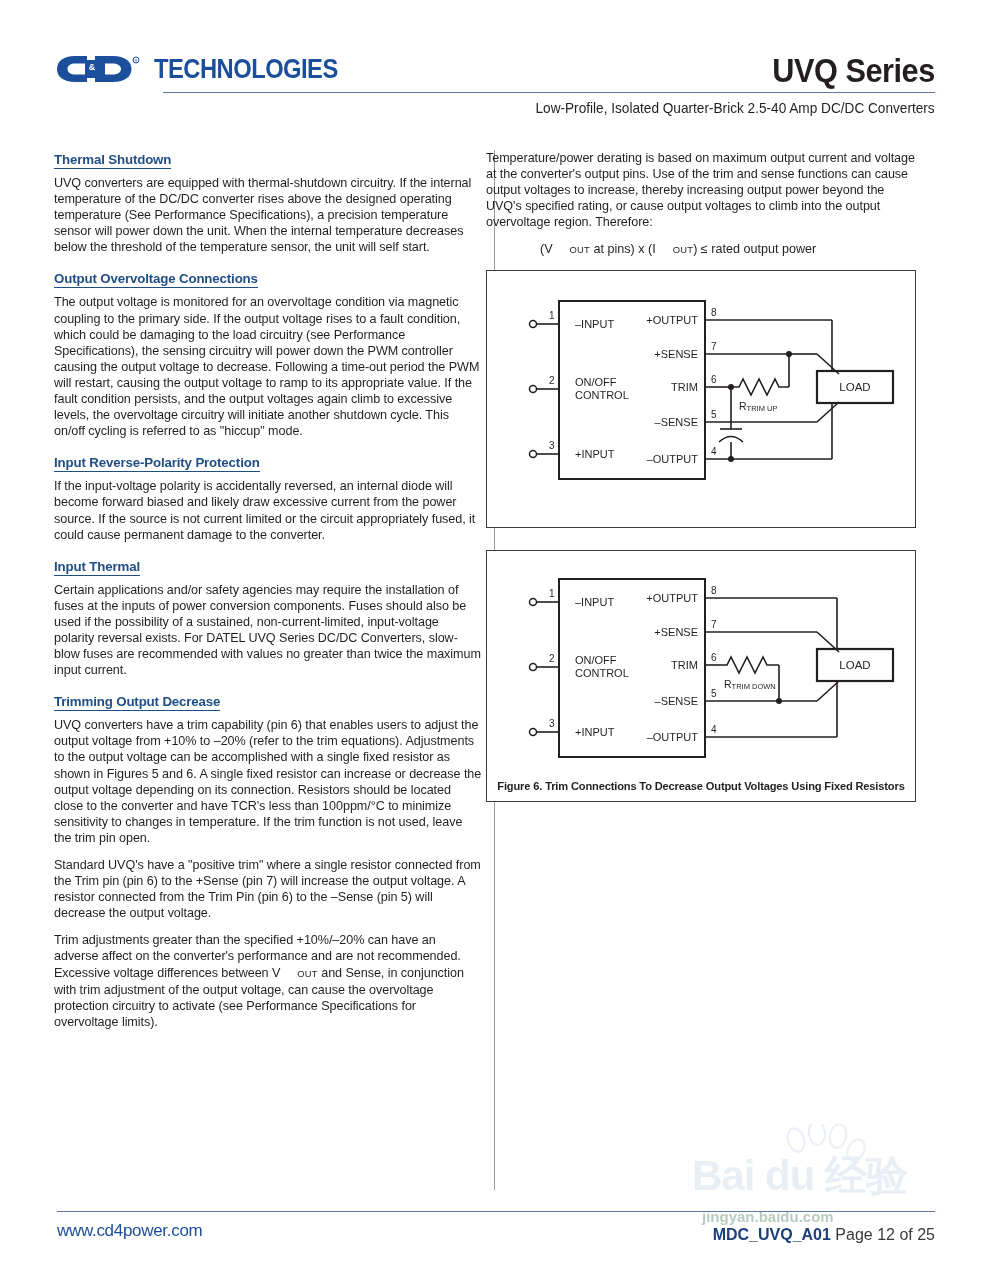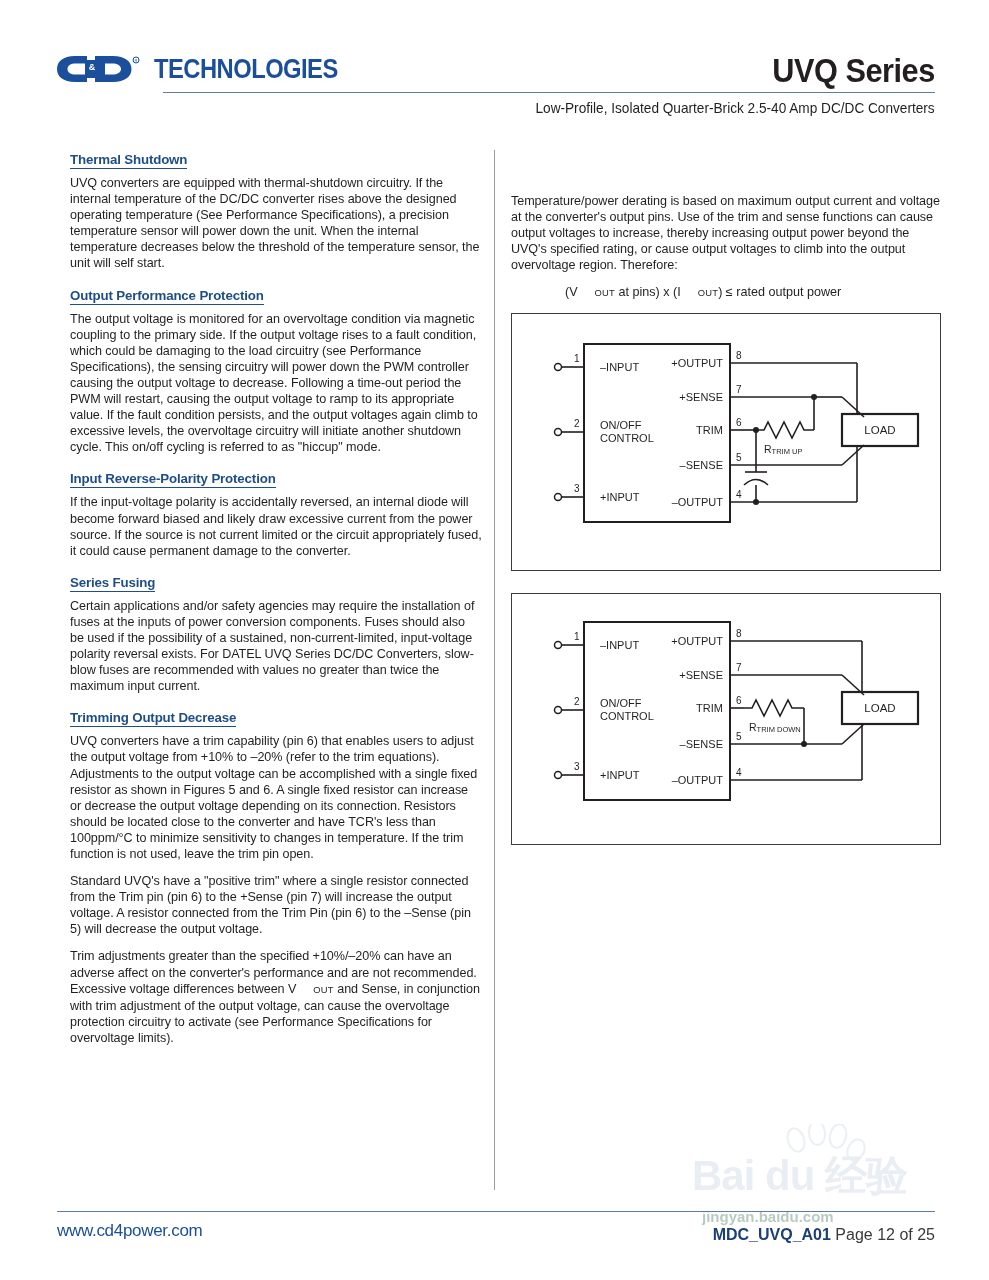--- a/index.html
+++ b/index.html
@@ -75,34 +75,34 @@
     left: 494px; top: 150px;
     width: 1px; height: 1040px;
     background: #9a9a9a;
   }
   .col {
     position: absolute;
     top: 150px;
     width: 428px;
   }
   #col-left  { left: 54px; }
-  #col-right { left: 511px; width: 432px; margin-top: 43px; }
+  #col-right { left: 486px; width: 432px; }
 
   h3.sec {
     margin: 0 0 6px 0;
     font-size: 13.3px;
     font-weight: bold;
     color: #1f4e87;
     letter-spacing: -0.15px;
     border-bottom: 1px solid #1f4e87;
     display: inline-block;
     padding-bottom: 1px;
     line-height: 15px;
   }
-  .sec-wrap { margin-top: 14px; margin-left: 16px; }
+  .sec-wrap { margin-top: 14px; }
   .sec-wrap.first { margin-top: 0; }
 
   p.body {
     margin: 0 0 11px 0;
     font-size: 12.6px;
     line-height: 16.1px;
     color: #231f20;
     text-align: left;
     letter-spacing: -0.06px;
   }
@@ -213,31 +213,31 @@
 <div id="col-divider"></div>
 
 <div class="col" id="col-left">
 
   <div class="sec-wrap first">
     <h3 class="sec">Thermal Shutdown</h3>
     <p class="body">UVQ converters are equipped with thermal-shutdown circuitry.  If the internal temperature of the DC/DC converter rises above the designed operating temperature (See Performance Specifications), a precision temperature sensor will power down the unit.  When the internal temperature decreases below the threshold of the temperature sensor, the unit will self start.</p>
   </div>
 
   <div class="sec-wrap">
-    <h3 class="sec">Output Performance Protection</h3>
+    <h3 class="sec">Output Overvoltage Connections</h3>
     <p class="body">The output voltage is monitored for an overvoltage condition via magnetic coupling to the primary side.  If the output voltage rises to a fault condition, which could be damaging to the load circuitry (see Performance Specifications), the sensing circuitry will power down the PWM controller causing the output voltage to decrease. Following a time-out period the PWM will restart, causing the output voltage to ramp to its appropriate value.  If the fault condition persists, and the output voltages again climb to excessive levels, the overvoltage circuitry will initiate another shutdown cycle.  This on/off cycling is referred to as "hiccup" mode.</p>
   </div>
 
   <div class="sec-wrap">
     <h3 class="sec">Input Reverse-Polarity Protection</h3>
     <p class="body">If the input-voltage polarity is accidentally reversed, an internal diode will become forward biased and likely draw excessive current from the power source. If the source is not current limited or the circuit appropriately fused, it could cause permanent damage to the converter.</p>
   </div>
 
   <div class="sec-wrap">
-    <h3 class="sec">Series Fusing</h3>
+    <h3 class="sec">Input Thermal</h3>
     <p class="body">Certain applications and/or safety agencies may require the installation of fuses at the inputs of power conversion components.  Fuses should also be used if the possibility of a sustained, non-current-limited, input-voltage polarity reversal exists.  For DATEL UVQ Series DC/DC Converters, slow-blow fuses are recommended with values no greater than twice the maximum input current.</p>
   </div>
 
   <div class="sec-wrap">
     <h3 class="sec">Trimming Output Decrease</h3>
     <p class="body">UVQ converters have a trim capability (pin 6) that enables users to adjust the output voltage from +10% to –20% (refer to the trim equations).  Adjustments to the output voltage can be accomplished with a single fixed resistor as shown in Figures 5 and 6.  A single fixed resistor can increase or decrease the output voltage depending on its connection. Resistors should be located close to the converter and have TCR's less than 100ppm/°C to minimize sensitivity to changes in temperature.  If the trim function is not used, leave the trim pin open.</p>
     <p class="body">Standard UVQ's have a "positive trim" where a single resistor connected from the Trim pin (pin 6) to the +Sense (pin 7) will increase the output voltage.  A resistor connected from the Trim Pin (pin 6) to the –Sense (pin 5) will decrease the output voltage.</p>
     <p class="body"><span>Trim adjustments greater than the specified +10%/–20% can have an adverse affect on the converter's performance and are not recommended. Excessive voltage differences between V</span><span class="sc">OUT</span><span> and Sense, in conjunction with trim adjustment of the output voltage, can cause the overvoltage protection circuitry to activate (see Performance Specifications for overvoltage limits).</span></p>
   </div>
 
@@ -388,20 +388,21 @@
         <text x="88" y="185" font-size="11">+INPUT</text>
         <text x="211" y="51" font-size="11" text-anchor="end">+OUTPUT</text>
         <text x="211" y="85" font-size="11" text-anchor="end">+SENSE</text>
         <text x="211" y="118" font-size="11" text-anchor="end">TRIM</text>
         <text x="211" y="154" font-size="11" text-anchor="end">–SENSE</text>
         <text x="211" y="190" font-size="11" text-anchor="end">–OUTPUT</text>
         <text x="237" y="137" font-size="10.5">R<tspan font-size="7.5" dy="1">TRIM DOWN</tspan></text>
         <text x="368" y="118" font-size="11.5" text-anchor="middle">LOAD</text>
       </g>
     </svg>
+    <div class="figcap">Figure 6. Trim Connections To Decrease Output Voltages Using Fixed Resistors</div>
   </div>
 
 </div>
 
 <div id="watermark">
   <svg id="wm-paw" width="84" height="44" viewBox="0 0 84 44" xmlns="http://www.w3.org/2000/svg">
     <g fill="none" stroke="#c3d0e2" stroke-width="2.2">
       <ellipse cx="14" cy="16" rx="8" ry="12" transform="rotate(-18 14 16)"></ellipse>
       <ellipse cx="35" cy="9" rx="8" ry="12" transform="rotate(-6 35 9)"></ellipse>
       <ellipse cx="56" cy="12" rx="8" ry="12" transform="rotate(12 56 12)"></ellipse>

